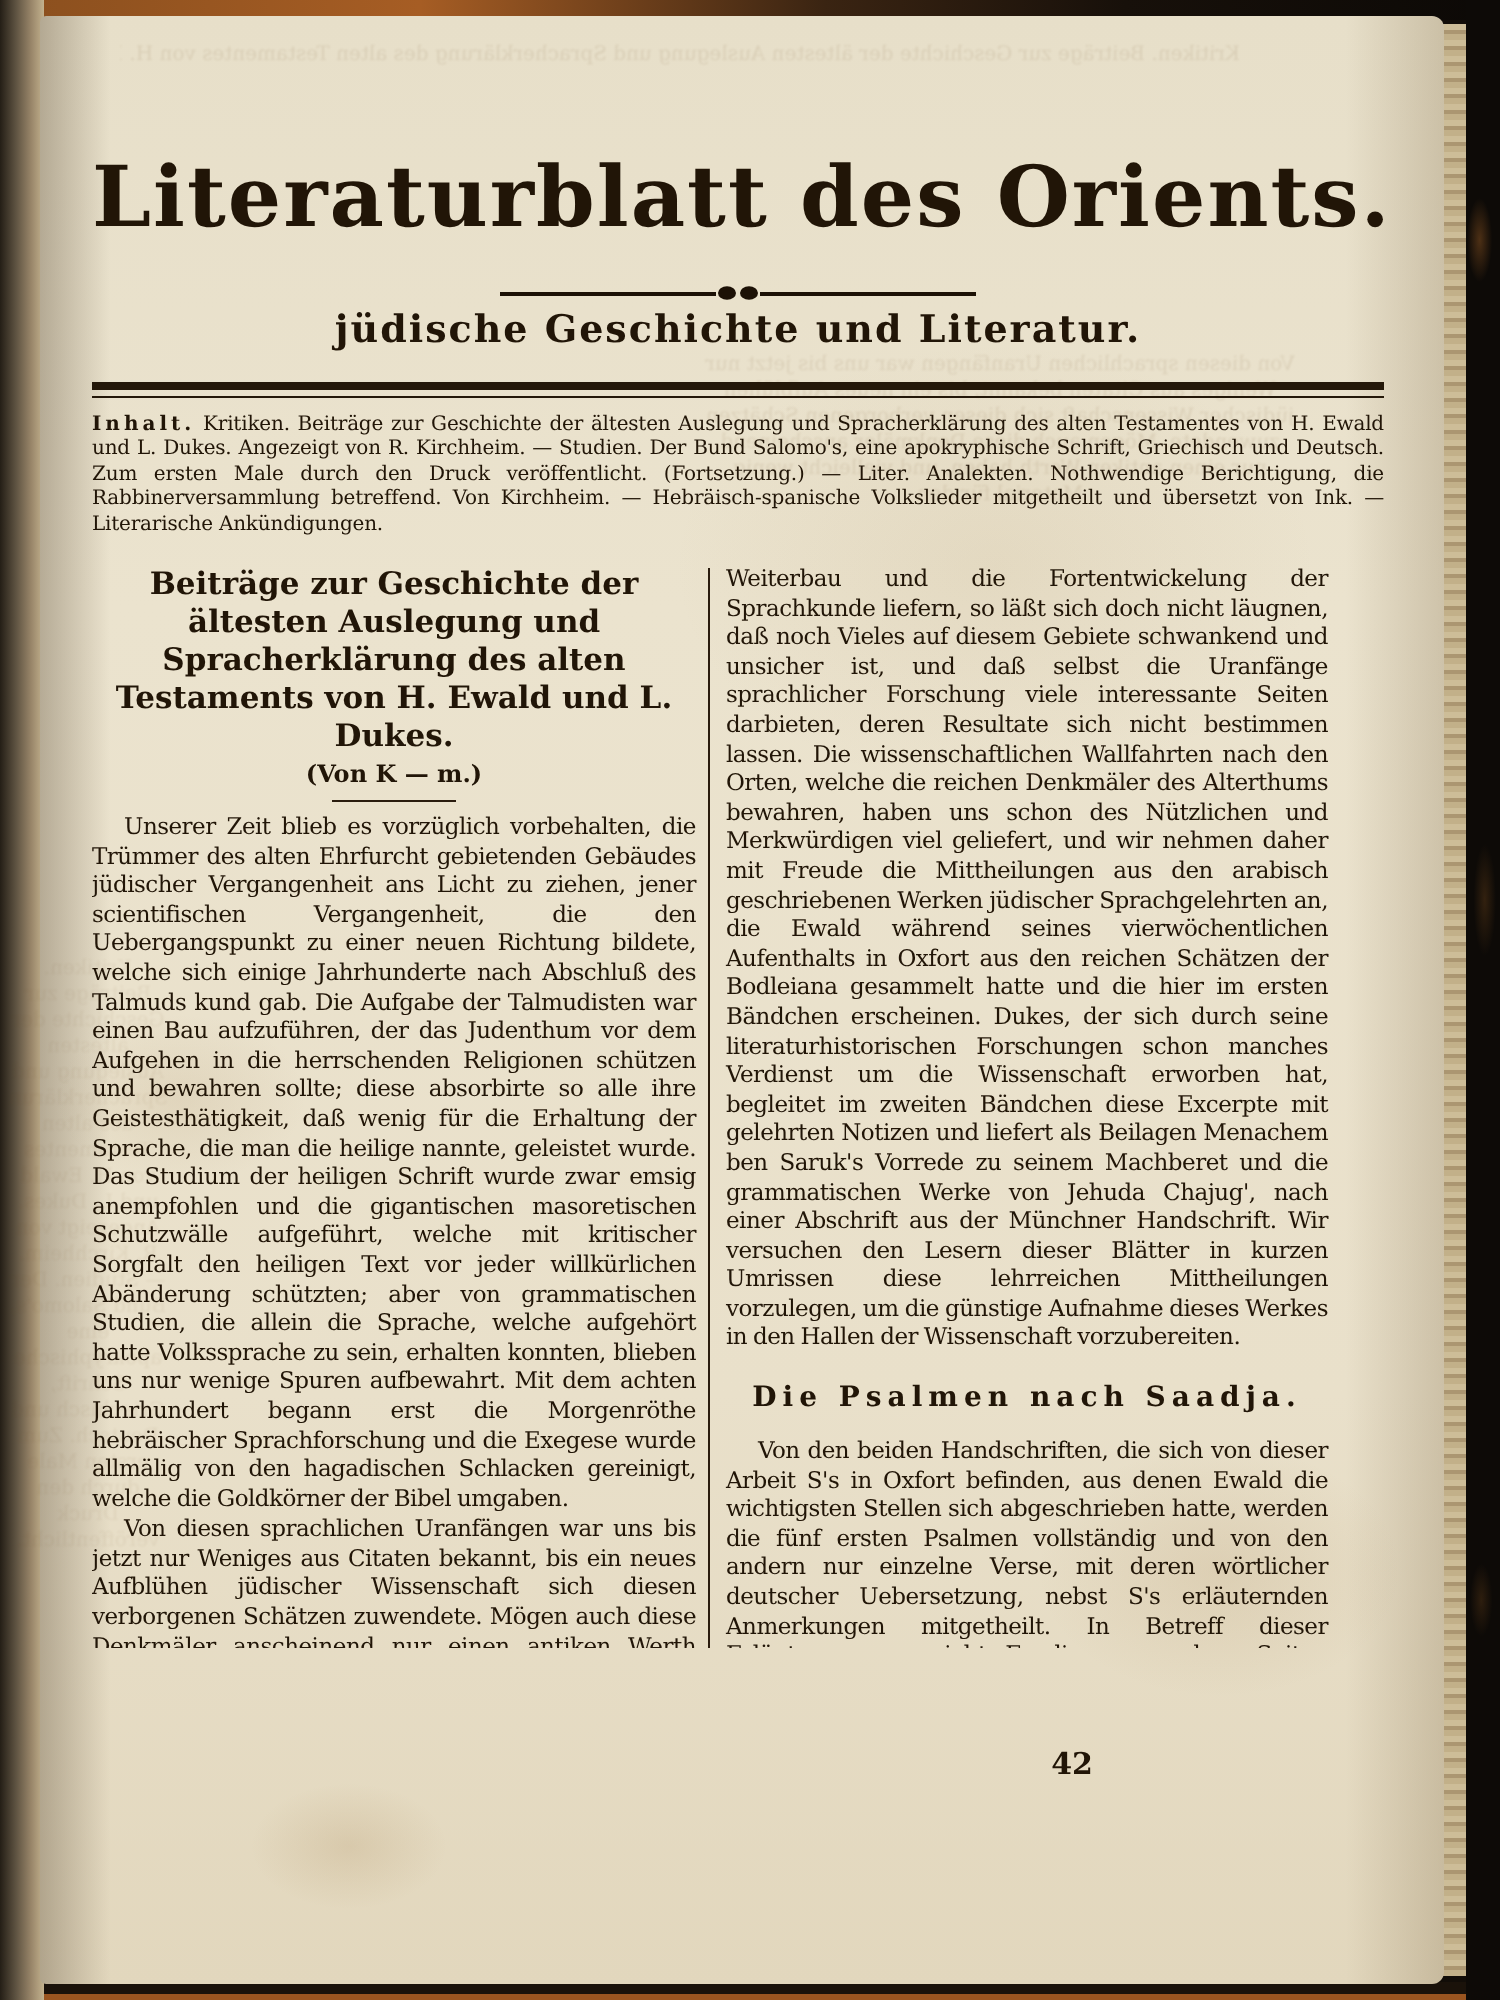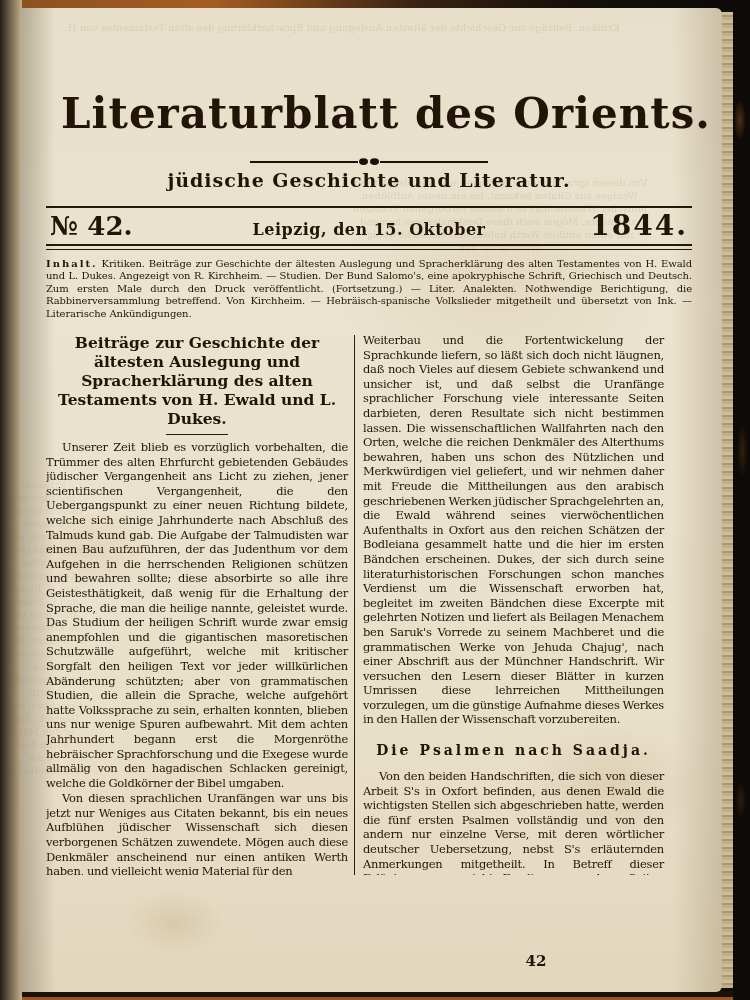--- a/index.html
+++ b/index.html
@@ -36,21 +36,21 @@
     color:#211507;
   }
   .content{position:absolute;top:0;left:26px;width:646px;height:984px;}
   
   .bleed{position:absolute;color:#6b4a23;opacity:.11;filter:blur(.6px);
     transform:scaleX(-1);overflow:hidden;pointer-events:none;text-align:center;}
   .bleed-a{top:14px;left:40px;width:560px;height:16px;font-size:10px;white-space:nowrap;}
   .bleed-b{top:168px;left:330px;width:300px;height:110px;font-size:10px;line-height:13px;}
   .bleed-c{top:470px;left:-16px;width:80px;height:300px;font-size:10px;line-height:13px;opacity:.07;}
   
-  .title{margin:15px;padding-top:64px;text-align:right;font-size:42px;line-height:54px;
+  .title{margin:0;padding-top:64px;text-align:right;font-size:42px;line-height:54px;
     font-weight:bold;letter-spacing:1px;white-space:nowrap;}
   .ornament{margin-top:16px;display:flex;align-items:center;justify-content:center;}
   .orn-line{width:108px;height:2px;background:#1c1106;}
   .orn-dot{width:9px;height:9px;background:#1c1106;border-radius:50% 50%;margin:0 1px;
     transform:scaleY(.75);}
   .subtitle{margin-top:22px;text-align:center;font-size:30px;font-weight:bold;letter-spacing:.5px;}
   .sub-for{margin-top:10px;text-align:center;font-size:12px;font-weight:bold;letter-spacing:4px;}
   .sub-subject{margin-top:3px;text-align:center;font-size:19px;font-weight:bold;letter-spacing:1px;}
   .dateline-block{margin-top:15px;border-top:2px solid #241809;}
   .dateline-row{display:flex;align-items:baseline;padding:1px 4px 2px 4px;}
@@ -71,21 +71,21 @@
   .art-heading{margin:0;text-align:center;font-size:15.5px;font-weight:bold;line-height:19px;}
   .imprint{margin-top:6px;text-align:center;font-size:12.5px;}
   .byline{margin-top:3px;text-align:center;font-size:12px;font-weight:bold;}
   .short-rule{width:62px;height:1px;background:#2a1c0e;margin:6px auto 5px auto;}
   .col p{margin:0;font-size:11.5px;line-height:14.6px;text-align:justify;
     letter-spacing:-.25px;word-spacing:-.5px;}
   .col p.indent{text-indent:16px;}
   .col p + p.indent{margin-top:1px;}
   .section-heading{margin:15px 0 11px 0;text-align:center;font-size:14px;
     font-weight:bold;letter-spacing:3px;}
-  .page-number{position:absolute;top:944px;left:486px;width:60px;text-align:center;
+  .page-number{position:absolute;top:865px;left:486px;width:60px;text-align:center;
     font-size:15px;font-weight:bold;}
 </style>
 </head>
 <body>
 
 <div class="band-top"></div>
 <div class="band-bottom"></div>
 <div class="edge-right"></div>
 <div class="page-stack"></div>
 <div class="gutter-left"></div>
@@ -101,37 +101,33 @@
     <div class="ornament">
       <div class="orn-line"></div>
       <div class="orn-dot"></div>
       <div class="orn-dot"></div>
       <div class="orn-line"></div>
     </div>
 
     <div class="sub-subject">jüdische Geschichte und Literatur.</div>
 
     <div class="dateline-block">
-      <div class="dateline-row">
-        <span class="issue-no">№ 42.</span>
-        <span class="dateline">Leipzig, den 15. Oktober</span>
-        <span class="year">1844.</span>
-      </div>
       <div class="rule2"></div>
       <div class="rule1"></div>
     </div>
 
     <div class="inhalt">
       <span class="lead">Inhalt.</span>
       <span>Kritiken. Beiträge zur Geschichte der ältesten Auslegung und Spracherklärung des alten Testamentes von H. Ewald und L. Dukes. Angezeigt von R. Kirchheim. — Studien. Der Bund Salomo's, eine apokryphische Schrift, Griechisch und Deutsch. Zum ersten Male durch den Druck veröffentlicht. (Fortsetzung.) — Liter. Analekten. Nothwendige Berichtigung, die Rabbinerversammlung betreffend. Von Kirchheim. — Hebräisch-spanische Volkslieder mitgetheilt und übersetzt von Ink. — Literarische Ankündigungen.</span>
     </div>
 
     <div class="columns">
       <div class="col">
         <h2 class="art-heading">Beiträge zur Geschichte der ältesten Auslegung und Spracherklärung des alten Testaments von H. Ewald und L. Dukes.</h2>
+        <div class="byline">(Von K — m.)</div>
         <div class="short-rule"></div>
         <p class="indent">Unserer Zeit blieb es vorzüglich vorbehalten, die Trümmer des alten Ehrfurcht gebietenden Gebäudes jüdischer Vergangenheit ans Licht zu ziehen, jener scientifischen Vergangenheit, die den Uebergangspunkt zu einer neuen Richtung bildete, welche sich einige Jahrhunderte nach Abschluß des Talmuds kund gab. Die Aufgabe der Talmudisten war einen Bau aufzuführen, der das Judenthum vor dem Aufgehen in die herrschenden Religionen schützen und bewahren sollte; diese absorbirte so alle ihre Geistesthätigkeit, daß wenig für die Erhaltung der Sprache, die man die heilige nannte, geleistet wurde. Das Studium der heiligen Schrift wurde zwar emsig anempfohlen und die gigantischen masoretischen Schutzwälle aufgeführt, welche mit kritischer Sorgfalt den heiligen Text vor jeder willkürlichen Abänderung schützten; aber von grammatischen Studien, die allein die Sprache, welche aufgehört hatte Volkssprache zu sein, erhalten konnten, blieben uns nur wenige Spuren aufbewahrt. Mit dem achten Jahrhundert begann erst die Morgenröthe hebräischer Sprachforschung und die Exegese wurde allmälig von den hagadischen Schlacken gereinigt, welche die Goldkörner der Bibel umgaben.</p>
         <p class="indent">Von diesen sprachlichen Uranfängen war uns bis jetzt nur Weniges aus Citaten bekannt, bis ein neues Aufblühen jüdischer Wissenschaft sich diesen verborgenen Schätzen zuwendete. Mögen auch diese Denkmäler anscheinend nur einen antiken Werth haben, und vielleicht wenig Material für den</p>
       </div>
       <div class="divider"></div>
       <div class="col col-right">
         <p>Weiterbau und die Fortentwickelung der Sprachkunde liefern, so läßt sich doch nicht läugnen, daß noch Vieles auf diesem Gebiete schwankend und unsicher ist, und daß selbst die Uranfänge sprachlicher Forschung viele interessante Seiten darbieten, deren Resultate sich nicht bestimmen lassen. Die wissenschaftlichen Wallfahrten nach den Orten, welche die reichen Denkmäler des Alterthums bewahren, haben uns schon des Nützlichen und Merkwürdigen viel geliefert, und wir nehmen daher mit Freude die Mittheilungen aus den arabisch geschriebenen Werken jüdischer Sprachgelehrten an, die Ewald während seines vierwöchentlichen Aufenthalts in Oxfort aus den reichen Schätzen der Bodleiana gesammelt hatte und die hier im ersten Bändchen erscheinen. Dukes, der sich durch seine literaturhistorischen Forschungen schon manches Verdienst um die Wissenschaft erworben hat, begleitet im zweiten Bändchen diese Excerpte mit gelehrten Notizen und liefert als Beilagen Menachem ben Saruk's Vorrede zu seinem Machberet und die grammatischen Werke von Jehuda Chajug', nach einer Abschrift aus der Münchner Handschrift. Wir versuchen den Lesern dieser Blätter in kurzen Umrissen diese lehrreichen Mittheilungen vorzulegen, um die günstige Aufnahme dieses Werkes in den Hallen der Wissenschaft vorzubereiten.</p>
         <h3 class="section-heading">Die Psalmen nach Saadja.</h3>
         <p class="indent">Von den beiden Handschriften, die sich von dieser Arbeit S's in Oxfort befinden, aus denen Ewald die wichtigsten Stellen sich abgeschrieben hatte, werden die fünf ersten Psalmen vollständig und von den andern nur einzelne Verse, mit deren wörtlicher deutscher Uebersetzung, nebst S's erläuternden Anmerkungen mitgetheilt. In Betreff dieser Erläuterungen spricht E. die von andern Seiten bestätigte Vermuthung aus, daß allen Uebersetzungen S's solche Erläuterungen beigefügt</p>
       </div>

